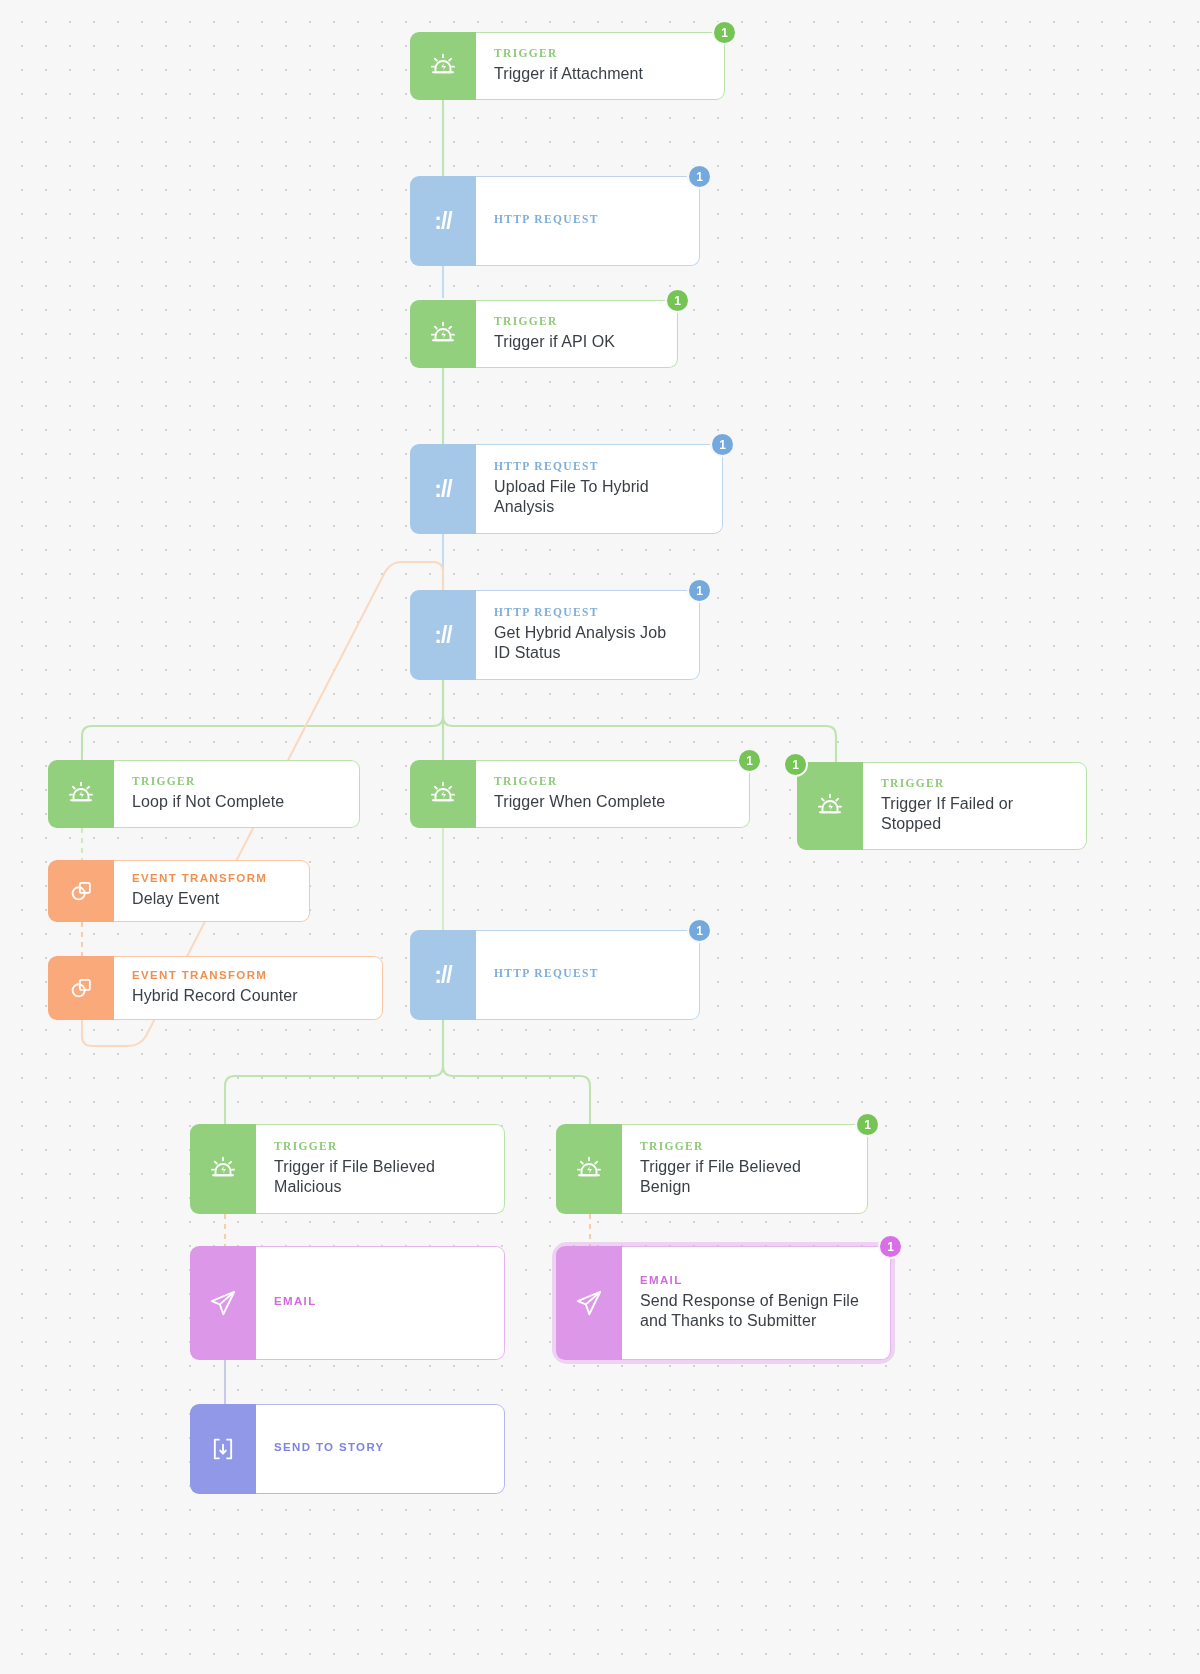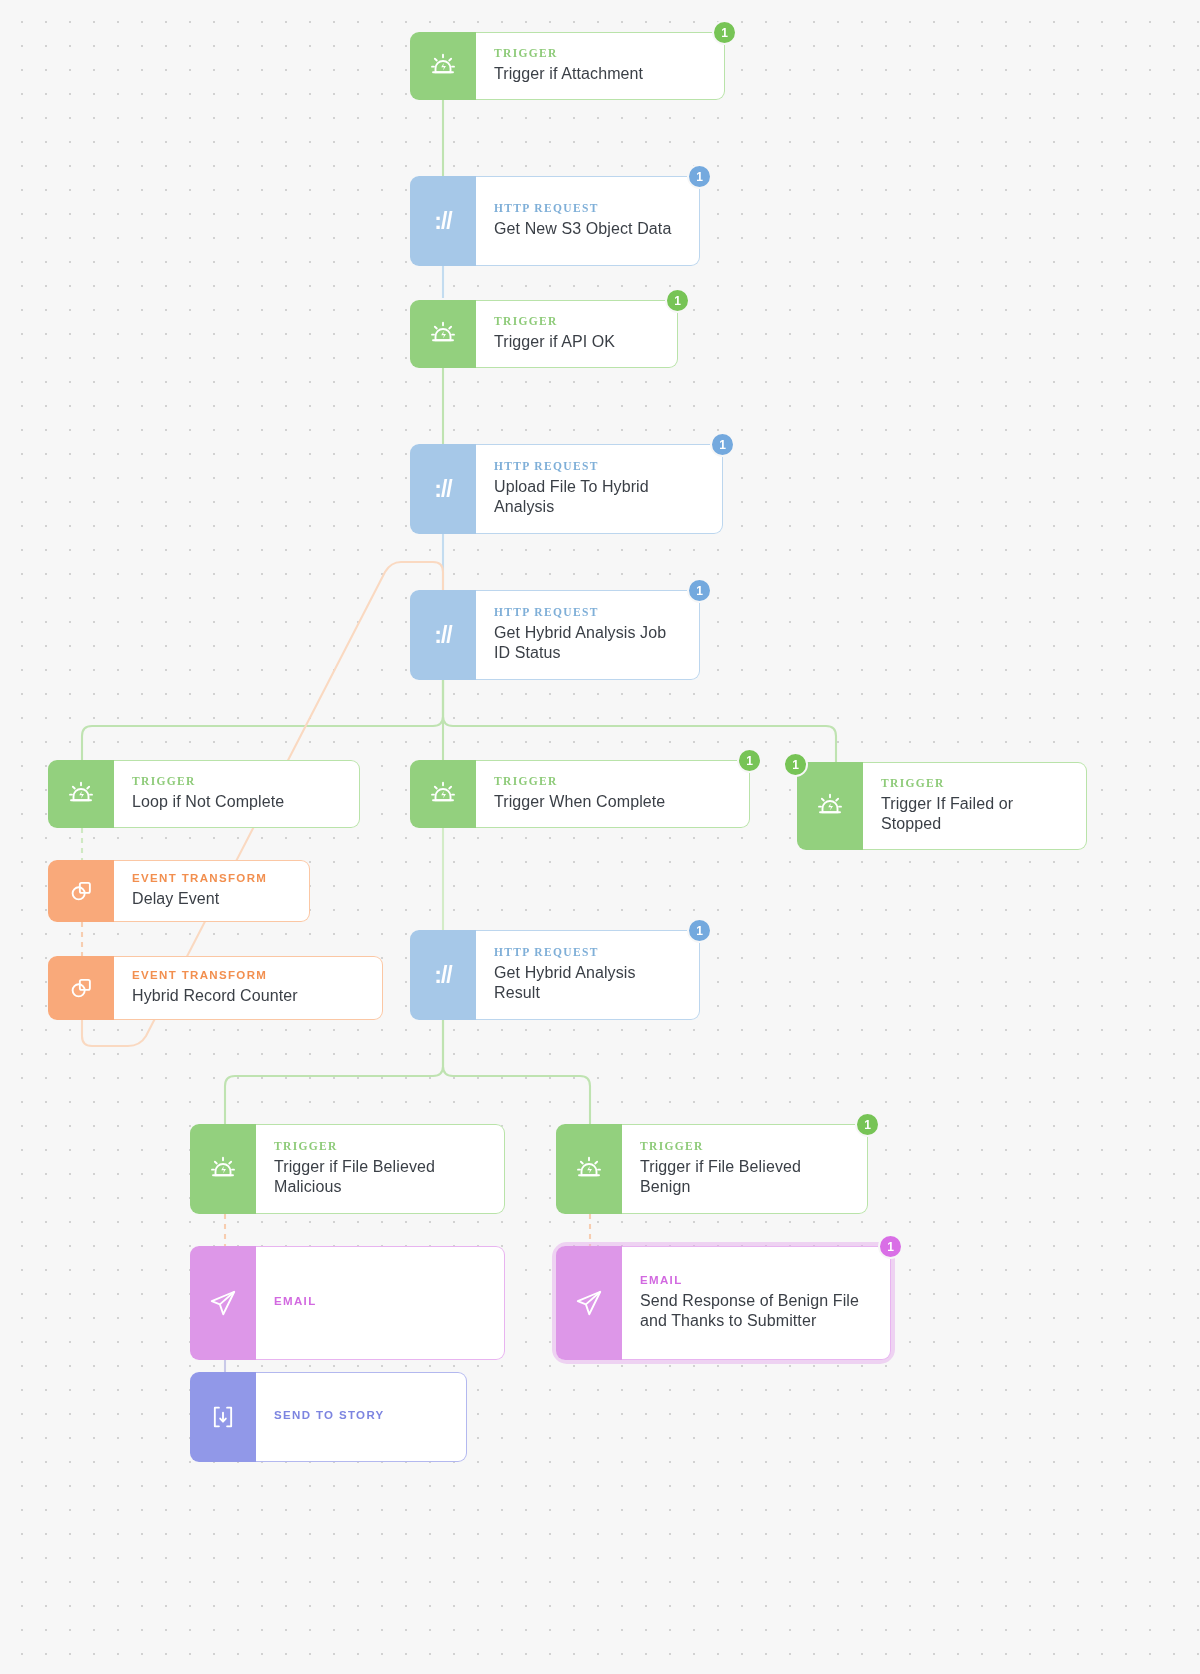--- a/index.html
+++ b/index.html
@@ -160,21 +160,20 @@
     </div>
     <div class="badge badge-green">1</div>
   </div>
 
   <div class="node t-http" style="left:410px; top:176px; width:290px; height:90px;">
     <div class="icon-pad">
       <span style="color:#fff;font-size:23px;font-weight:600;letter-spacing:-1px;">://</span>
     </div>
     <div class="body">
       <div class="kicker">HTTP REQUEST</div>
-      <div class="title">Get New S3 Object Data</div>
     </div>
     <div class="badge badge-blue">1</div>
   </div>
 
   <div class="node t-trigger" style="left:410px; top:300px; width:268px; height:68px;">
     <div class="icon-pad">
       <svg class="gl" width="30" height="30" viewBox="0 0 24 24" fill="none" stroke="#ffffff" stroke-width="1.5" stroke-linecap="round">
         <path d="M6 17h12v-3a6 6 0 0 0-12 0z"></path>
         <path d="M4 17h16"></path>
           <path d="M12 3v2"></path>
@@ -298,21 +297,20 @@
       <div class="title">Hybrid Record Counter</div>
     </div>
   </div>
 
   <div class="node t-http" style="left:410px; top:930px; width:290px; height:90px;">
     <div class="icon-pad">
       <span style="color:#fff;font-size:23px;font-weight:600;letter-spacing:-1px;">://</span>
     </div>
     <div class="body">
       <div class="kicker">HTTP REQUEST</div>
-      <div class="title">Get Hybrid Analysis Result</div>
     </div>
     <div class="badge badge-blue">1</div>
   </div>
 
   <div class="node t-trigger" style="left:190px; top:1124px; width:315px; height:90px;">
     <div class="icon-pad">
       <svg class="gl" width="30" height="30" viewBox="0 0 24 24" fill="none" stroke="#ffffff" stroke-width="1.5" stroke-linecap="round">
         <path d="M6 17h12v-3a6 6 0 0 0-12 0z"></path>
         <path d="M4 17h16"></path>
           <path d="M12 3v2"></path>
@@ -368,21 +366,21 @@
         <path d="M9.5 13.1 21 3"></path>
       </svg>
     </div>
     <div class="body">
       <div class="kicker">EMAIL</div>
       <div class="title">Send Response of Benign File and Thanks to Submitter</div>
     </div>
     <div class="badge badge-pink">1</div>
   </div>
 
-  <div class="node t-story" style="left:190px; top:1372px; width:277px; height:90px;">
+  <div class="node t-story" style="left:190px; top:1404px; width:315px; height:90px;">
     <div class="icon-pad">
       <svg class="gl" width="28" height="28" viewBox="0 0 24 24" fill="none" stroke="#ffffff" stroke-width="1.6" stroke-linecap="round" stroke-linejoin="round">
         <path d="M8.5 4H5v16h3.5"></path>
         <path d="M15.5 4H19v16h-3.5"></path>
         <path d="M12 8.3v7.4"></path>
         <path d="M9.6 13.3 12 15.9l2.4-2.6"></path>
       </svg>
     </div>
     <div class="body">
       <div class="kicker">SEND TO STORY</div>

